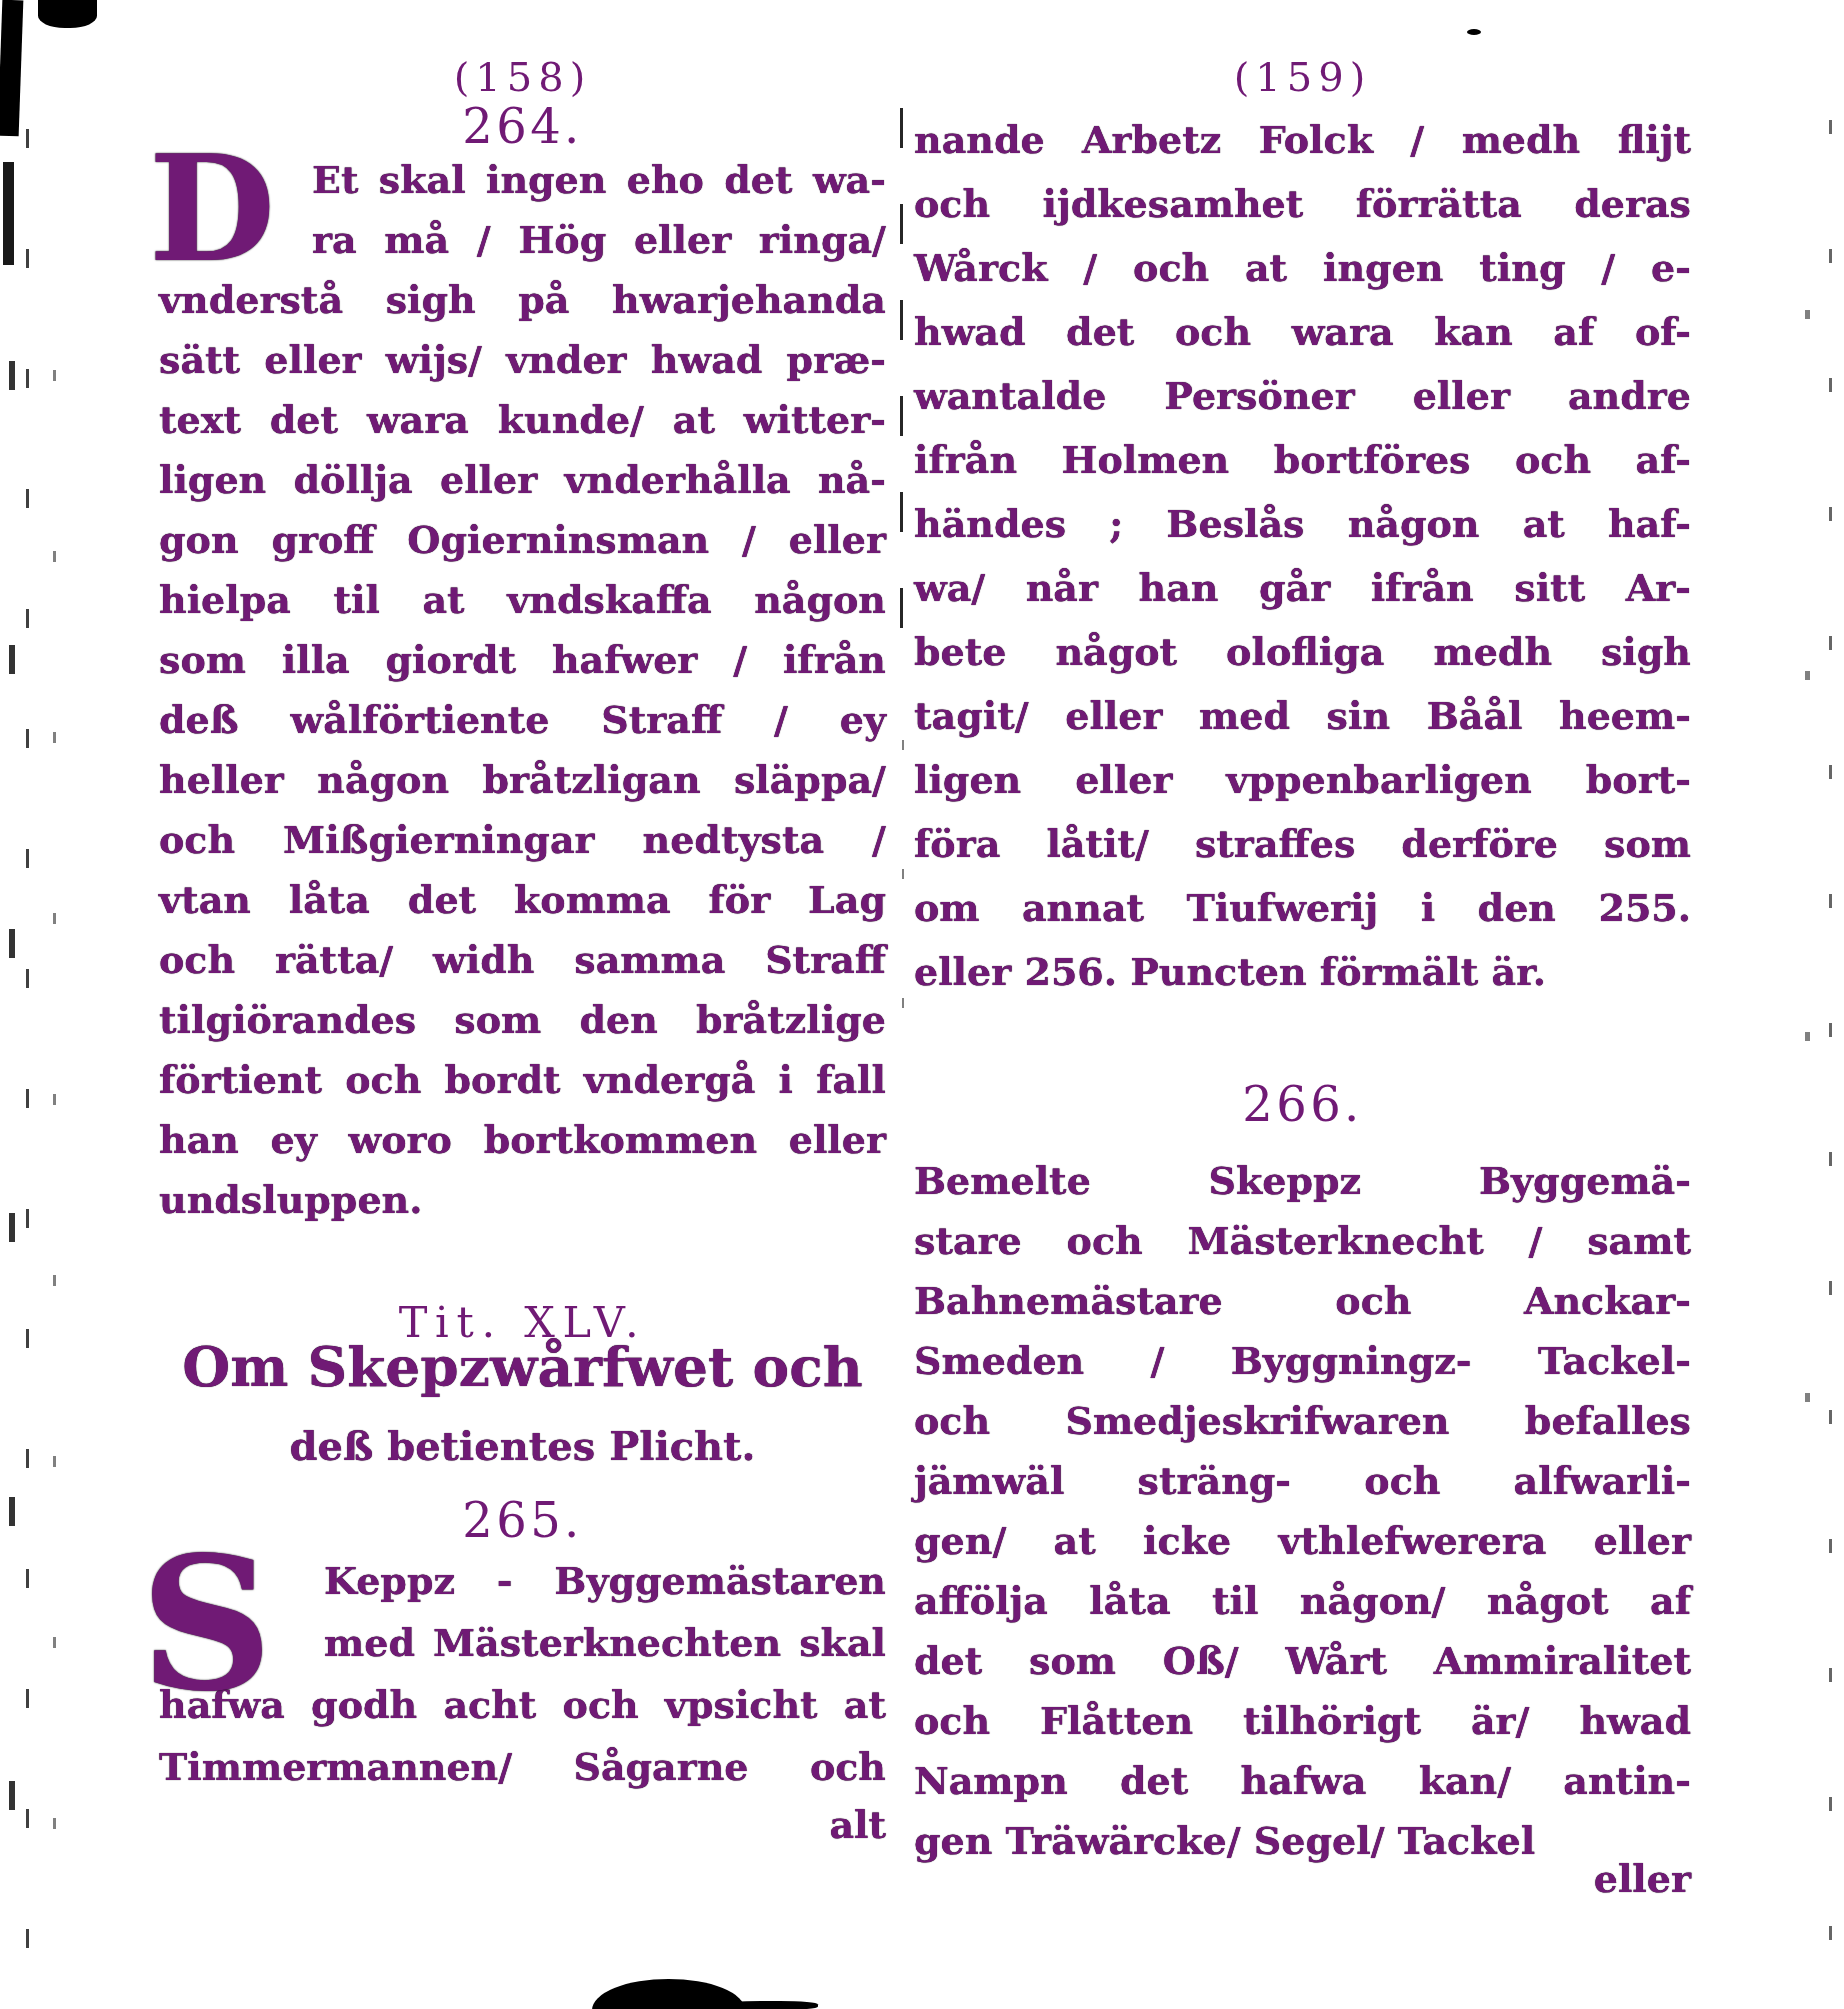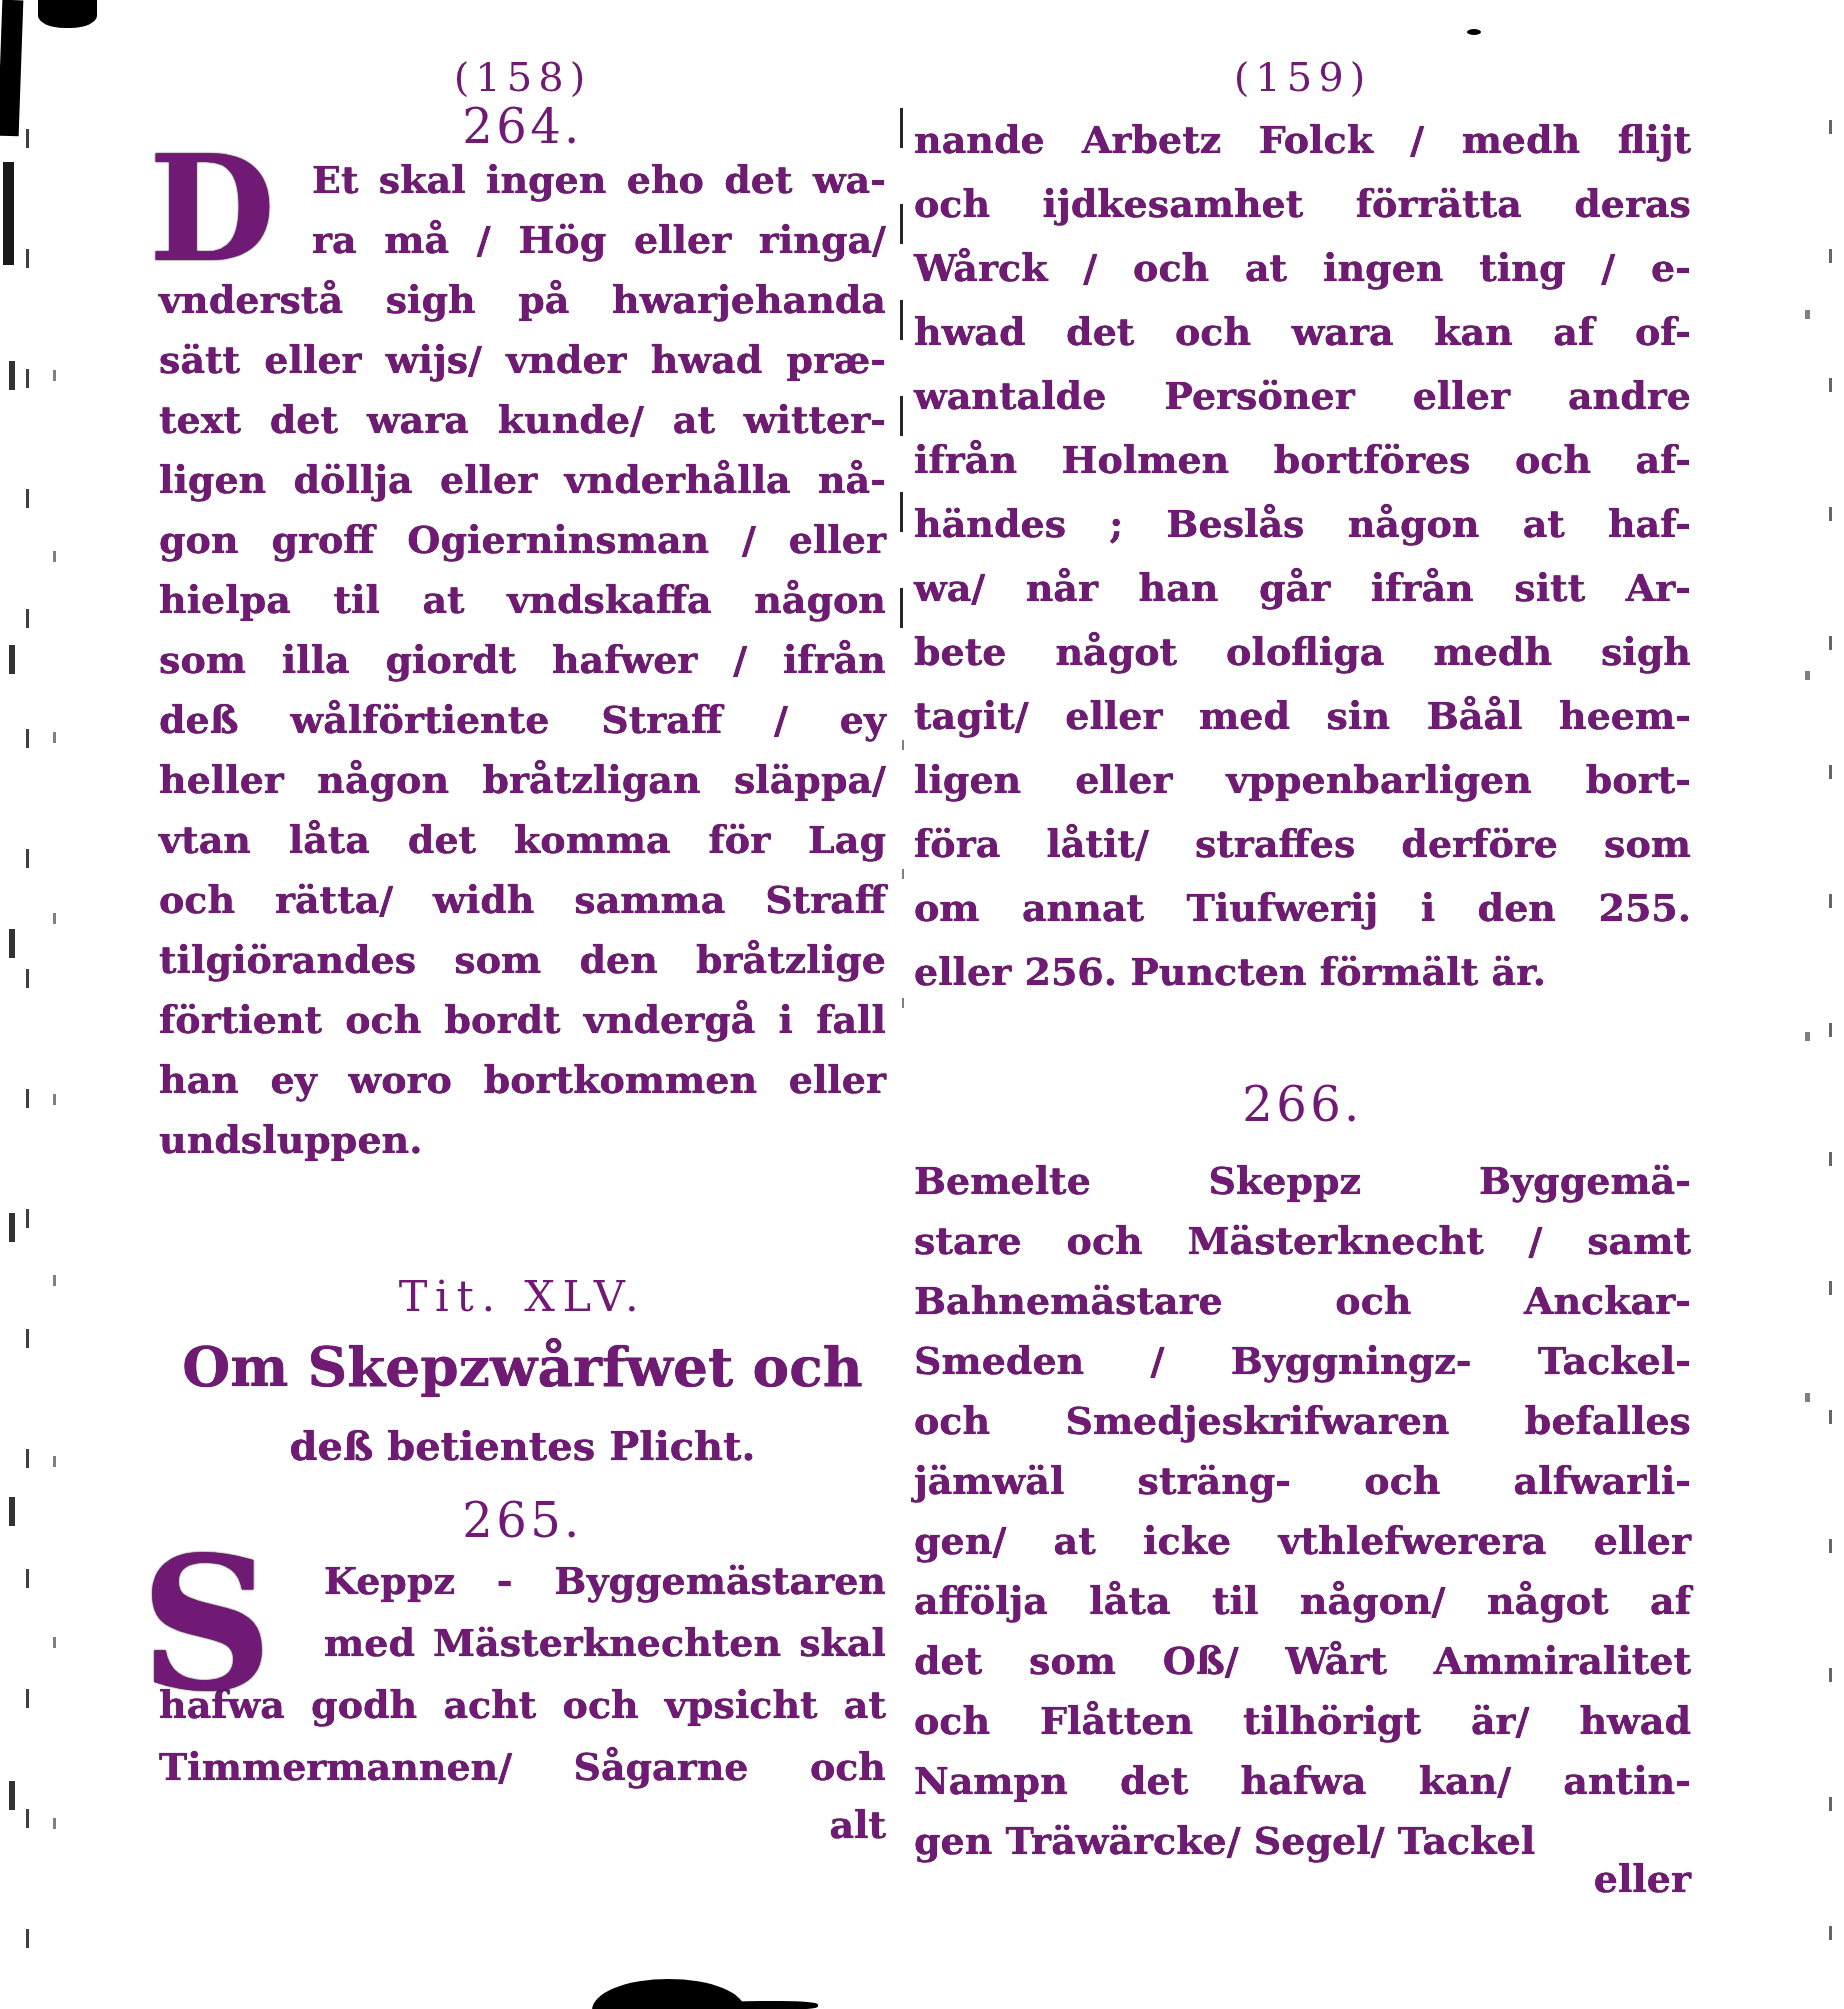--- a/index.html
+++ b/index.html
@@ -40,21 +40,21 @@
 
   .dropcap{
     position:absolute;font-weight:700;z-index:2;
     text-shadow:0 0 1.7px #000;
   }
   .d264{left:-10.3px;top:-13.8px;font-size:146px;line-height:146px;}
   .d265{left:-19px;top:-19px;font-size:184px;line-height:184px;}
 
   .tit{
     position:absolute;width:100%;text-align:center;
-    font-size:43px;font-weight:400;letter-spacing:7.7px;line-height:52px;
+    font-size:43px;font-weight:400;letter-spacing:7.7px;line-height:52px;margin-top:26px;
   }
   .ctitle1{
     position:absolute;width:100%;text-align:center;
     font-size:55px;font-weight:700;line-height:69px;text-shadow:0 0 0.9px #000;
   }
   .ctitle2{
     position:absolute;width:100%;text-align:center;
     font-size:40px;font-weight:700;line-height:52px;text-shadow:0 0 0.9px #000;
   }
   .catch{
@@ -107,20 +107,21 @@
       <div class="ln ind">ra må / Hög eller ringa/</div>
       <div class="ln">vnderstå sigh på hwarjehanda</div>
       <div class="ln">sätt eller wijs/ vnder hwad præ-</div>
       <div class="ln">text det wara kunde/ at witter-</div>
       <div class="ln">ligen döllja eller vnderhålla nå-</div>
       <div class="ln">gon groff Ogierninsman / eller</div>
       <div class="ln">hielpa til at vndskaffa någon</div>
       <div class="ln">som illa giordt hafwer / ifrån</div>
       <div class="ln">deß wålförtiente Straff / ey</div>
       <div class="ln">heller någon bråtzligan släppa/</div>
+      <div class="ln">och Mißgierningar nedtysta /</div>
       <div class="ln">vtan låta det komma för Lag</div>
       <div class="ln">och rätta/ widh samma Straff</div>
       <div class="ln">tilgiörandes som den bråtzlige</div>
       <div class="ln">förtient och bordt vndergå i fall</div>
       <div class="ln">han ey woro bortkommen eller</div>
       <div class="ln noj">undsluppen.</div>
     </div>
 
     <div class="tit" style="top:1270px">Tit. XLV.</div>
     <div class="ctitle1" style="top:1332px">Om Skepzwårfwet och</div>

